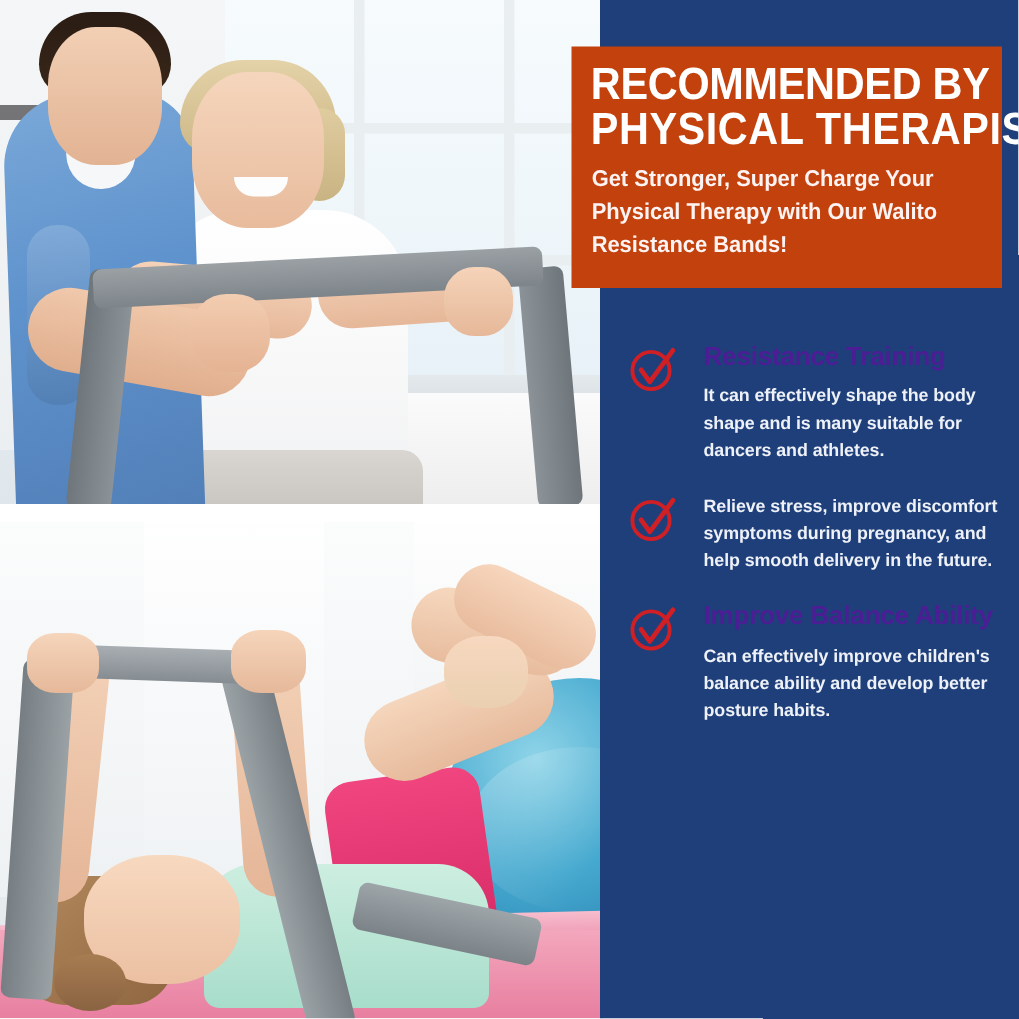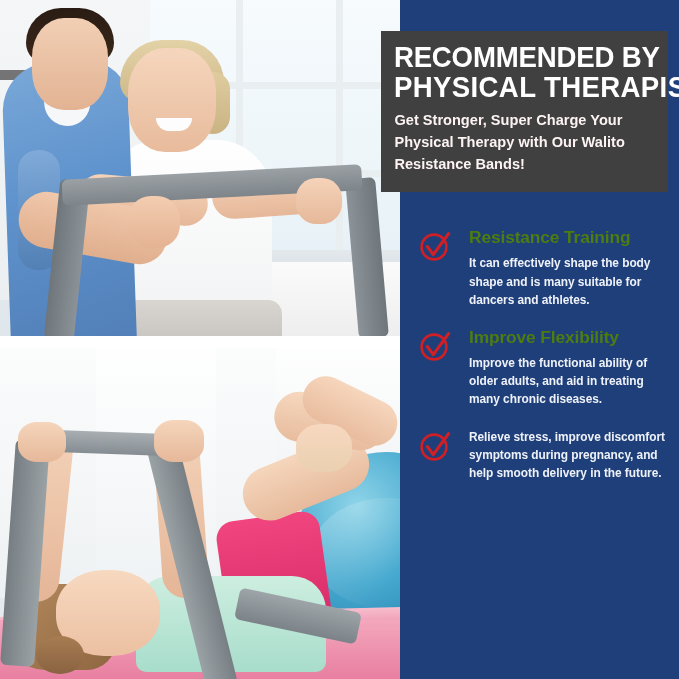--- a/index.html
+++ b/index.html
@@ -113,35 +113,35 @@
        background:linear-gradient(90deg,#777e83,#9ba2a6);border-radius:6px;transform:rotate(4deg);}
   .band-bot-r{position:absolute;left:176px;top:92px;width:32px;height:250px;
        background:linear-gradient(90deg,#9ba2a6,#787f84);border-radius:6px;transform:rotate(-14deg);}
   .band-bot-tail{position:absolute;left:236px;top:252px;width:124px;height:32px;
        background:linear-gradient(180deg,#9ea5a9,#7c8388);border-radius:6px;transform:rotate(12deg);}
   .gap{position:absolute;left:0;top:336px;width:402px;height:14px;background:#ffffff;}
 
   
   .panel{position:absolute;left:400px;top:0;width:279px;height:679px;background:#1f3f7a;}
 
-  .headline-box{position:absolute;left:381px;top:31px;width:287px;height:161px;background:#404040;
+  .headline-box{position:absolute;left:381px;top:31px;width:287px;height:161px;background:#c2410c;
        padding:0;box-sizing:border-box;}
   .headline{margin:0;padding:11px 14px 0 14px;color:#fff;font-weight:bold;
        font-size:30px;line-height:0.99;letter-spacing:-0.2px;
        font-family:"Liberation Sans Narrow","Liberation Sans",sans-serif;
        transform:scaleX(0.92);transform-origin:left top;white-space:nowrap;}
   .headline .l2{letter-spacing:0.4px;}
   .subhead{margin:0;padding:8px 16px 0 14px;color:#fdf3f3;font-size:15.2px;line-height:1.44;
        font-weight:bold;font-family:"Liberation Sans",sans-serif;
        transform:scaleX(0.96);transform-origin:left top;}
 
   .features{position:absolute;left:419px;top:228px;width:258px;}
   .feature{position:relative;margin-bottom:19px;padding-left:50px;}
   .check-icon{position:absolute;left:0;top:2px;width:32px;height:32px;}
-  .f-title{margin:0;color:#4d7c0f;font-size:17.4px;font-weight:bold;line-height:1.12;
+  .f-title{margin:0;color:#4c1d95;font-size:17.4px;font-weight:bold;line-height:1.12;
        letter-spacing:-0.15px;}
   .f-desc{margin:7px 0 0 0;color:#eef2f8;font-size:11.9px;font-weight:bold;line-height:1.52;
        letter-spacing:-0.05px;max-width:205px;}
 </style>
 </head>
 <body>
 
 <div class="poster">
 
   <div class="photos">
@@ -225,36 +225,36 @@
       <span class="check-icon">
         <svg viewBox="0 0 32 32" width="32" height="32">
           <circle cx="15" cy="17" r="12.4" fill="none" stroke="#d01f25" stroke-width="2.6"></circle>
           <path d="M8.4 16.6 L14.2 24.6 L29.6 3.6" fill="none" stroke="#d01f25" stroke-width="3.2" stroke-linecap="round" stroke-linejoin="round"></path>
         </svg>
       </span>
       <p class="f-title">Resistance Training</p>
       <p class="f-desc">It can effectively shape the body shape and is many suitable for dancers and athletes.</p>
     </div>
 
-    <div class="feature">
-      <span class="check-icon">
-        <svg viewBox="0 0 32 32" width="32" height="32">
-          <circle cx="15" cy="17" r="12.4" fill="none" stroke="#d01f25" stroke-width="2.6"></circle>
-          <path d="M8.4 16.6 L14.2 24.6 L29.6 3.6" fill="none" stroke="#d01f25" stroke-width="3.2" stroke-linecap="round" stroke-linejoin="round"></path>
-        </svg>
-      </span>
-      <p class="f-title">Improve Flexibility</p>
-      <p class="f-desc">Improve the functional ability of older adults, and aid in treating many chronic diseases.</p>
-    </div>
 
     <div class="feature">
       <span class="check-icon">
         <svg viewBox="0 0 32 32" width="32" height="32">
           <circle cx="15" cy="17" r="12.4" fill="none" stroke="#d01f25" stroke-width="2.6"></circle>
           <path d="M8.4 16.6 L14.2 24.6 L29.6 3.6" fill="none" stroke="#d01f25" stroke-width="3.2" stroke-linecap="round" stroke-linejoin="round"></path>
         </svg>
       </span>
       <p class="f-desc">Relieve stress, improve discomfort symptoms during pregnancy, and help smooth delivery in the future.</p>
     </div>
 
+    <div class="feature">
+      <span class="check-icon">
+        <svg viewBox="0 0 32 32" width="32" height="32">
+          <circle cx="15" cy="17" r="12.4" fill="none" stroke="#d01f25" stroke-width="2.6"></circle>
+          <path d="M8.4 16.6 L14.2 24.6 L29.6 3.6" fill="none" stroke="#d01f25" stroke-width="3.2" stroke-linecap="round" stroke-linejoin="round"></path>
+        </svg>
+      </span>
+      <p class="f-title">Improve Balance Ability</p>
+      <p class="f-desc">Can effectively improve children's balance ability and develop better posture habits.</p>
+    </div>
 
   </div>
 </div>
 
 </body></html>

